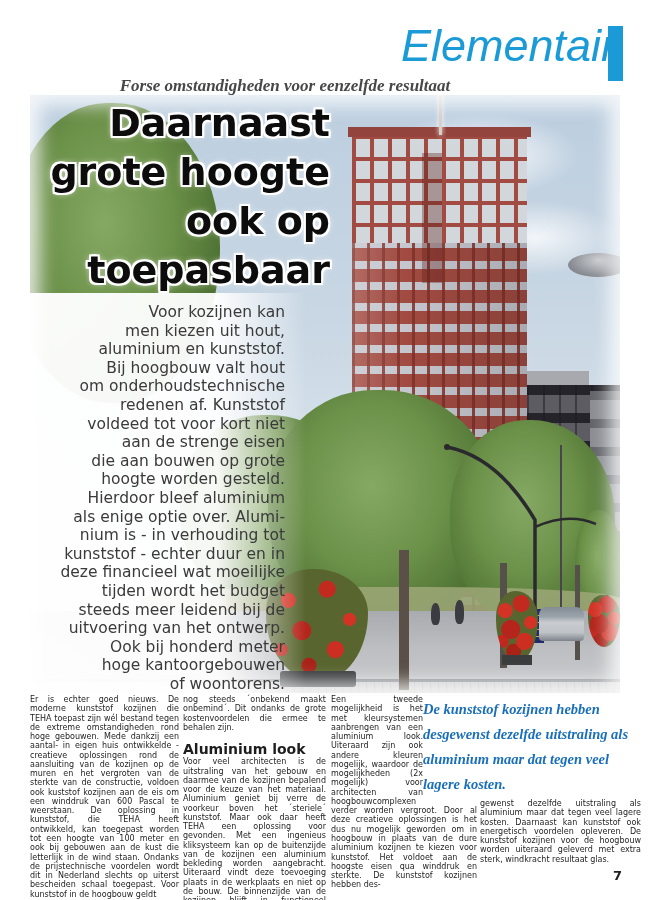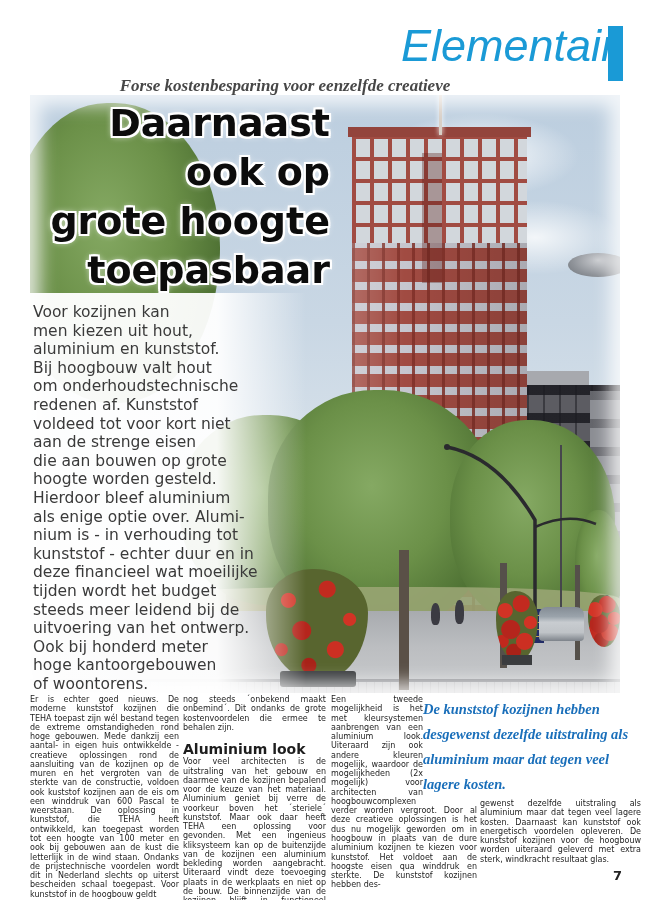--- a/index.html
+++ b/index.html
@@ -104,21 +104,21 @@
   .ph-overlay{left:-2px;top:198px;width:278px;height:400px;
         background:linear-gradient(90deg,rgba(255,255,255,.97) 0%,rgba(255,255,255,.94) 68%,rgba(255,255,255,0) 100%);}
   .ph-fade{inset:0;box-shadow:inset 0 0 18px 10px rgba(255,255,255,.8);}
   .ph-svg{left:0;top:0;}
 
   
   .headline{position:absolute;left:38px;top:99px;width:292px;text-align:right;
         font-weight:bold;font-size:38px;line-height:49px;color:#0c0c0c;letter-spacing:0;
         text-shadow:-2px -2px 0 #fff,2px -2px 0 #fff,-2px 2px 0 #fff,2px 2px 0 #fff,
                     0 -2px 0 #fff,0 2px 0 #fff,-2px 0 0 #fff,2px 0 0 #fff,0 0 7px #fff;}
-  .intro{position:absolute;left:33px;top:303px;width:252px;
+  .intro{position:absolute;left:33px;top:303px;width:252px;text-align:right;
         font-size:15.5px;line-height:1.2;color:#3a3a3a;white-space:pre-line;}
 
   
   .smalltext{font-size:8px;line-height:1.16;text-align:justify;color:#1d1d1d;}
   .smalltext p{margin:0;}
   .col1{position:absolute;left:30px;top:695px;width:149px;}
   .col2{position:absolute;left:183px;top:695px;width:143px;}
   .col2 h4{margin:9px 0 0 0;font-size:14px;font-weight:bold;}
   .col3{position:absolute;left:331px;top:695px;width:146px;}
   .pq-spacer{float:right;width:54px;height:104px;}
@@ -128,21 +128,21 @@
         font-size:14.5px;line-height:1.72;color:#1a6fba;}
   .pagenumber{position:absolute;right:30px;top:868px;font-size:13px;font-weight:bold;color:#222;}
 </style>
 </head>
 <body>
 
 <div class="page">
 
   <div class="masthead-title">Elementair</div>
   <div class="masthead-bar"></div>
-  <div class="kicker">Forse kostenbesparing voor eenzelfde creatieve</div>
+  <div class="kicker">Forse omstandigheden voor eenzelfde resultaat</div>
 
   <div class="photo">
     <div class="ph-sky"></div>
     <div class="ph-cloud1"></div>
     <div class="ph-cloud2"></div>
     <div class="ph-cloudpink"></div>
 
     <div class="ph-tower"></div>
     <div class="ph-tower-crown"></div>
     <div class="ph-tower-cap"></div>
@@ -191,22 +191,22 @@
     <div class="ph-flowers ph-flowersM"></div>
     <div class="ph-flowersM-base"></div>
     <div class="ph-flowers ph-flowersR"></div>
 
     <div class="ph-overlay"></div>
     <div class="ph-fade"></div>
   </div>
 
   <div class="headline">
     <div>Daarnaast</div>
+    <div>grote hoogte</div>
     <div>ook op</div>
-    <div>grote hoogte</div>
     <div>toepasbaar</div>
   </div>
 
   <div class="intro">Voor kozijnen kan
 men kiezen uit hout,
 aluminium en kunststof.
 Bij hoogbouw valt hout
 om onderhoudstechnische
 redenen af. Kunststof
 voldeed tot voor kort niet

